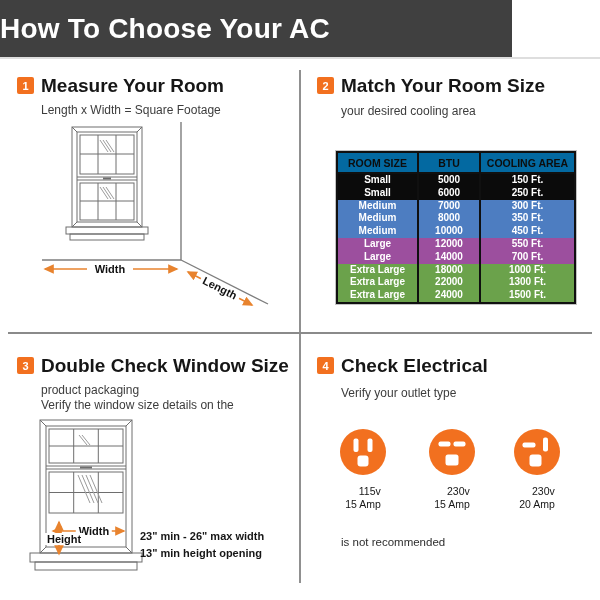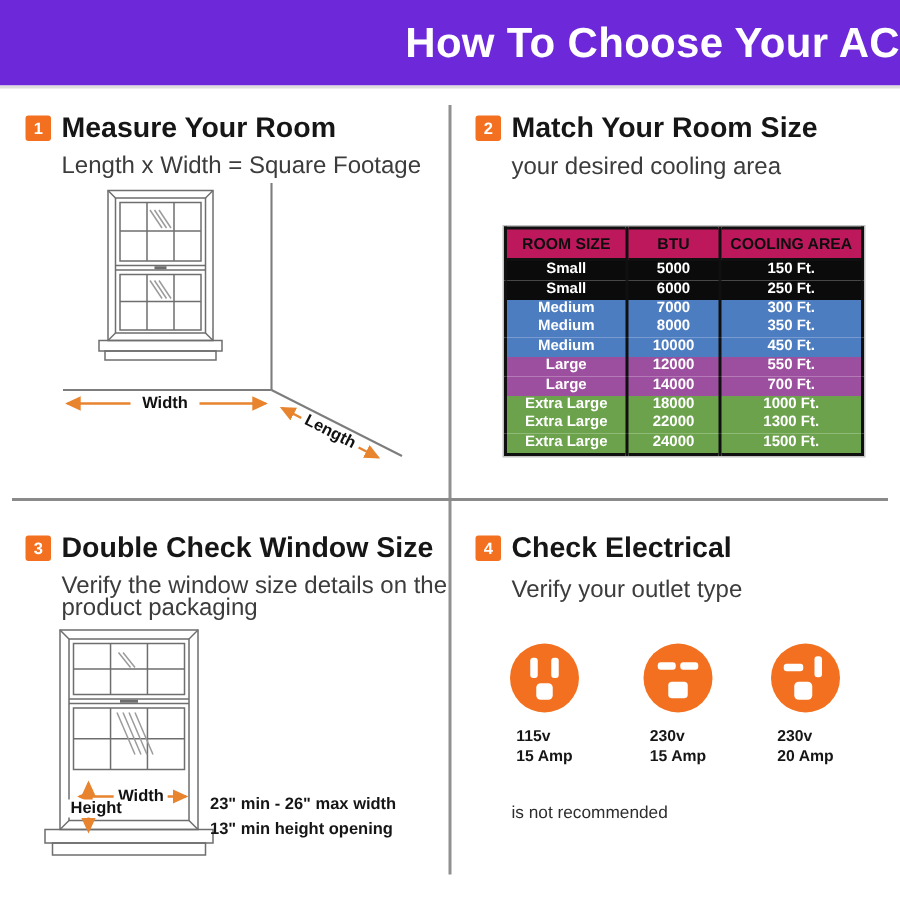--- a/index.html
+++ b/index.html
@@ -1,53 +1,53 @@
 <!DOCTYPE html>
 <html><head>
 <meta charset="utf-8">
 <style>
   html,body{margin:0;padding:0;background:#fff;}
   .canvas{position:relative;width:600px;height:600px;background:#fff;overflow:hidden;
           font-family:"Liberation Sans","DejaVu Sans",sans-serif;color:#1d1d1d;}
   .abs{position:absolute;}
 
   
-  .hd{left:0;top:0;width:600px;height:57px;background:#6d28d9;display:flex;align-items:center;justify-content:flex-end;}
+  .hd{left:0;top:0;width:512px;height:57px;background:#404040;display:flex;align-items:center;justify-content:flex-start;}
   .hd-title{color:#fff;font-size:28px;font-weight:700;letter-spacing:.2px;}
   .hd-shadow{left:0;top:57px;width:600px;height:2px;background:#dedede;}
 
   
   .vdiv{left:299px;top:70px;width:2px;height:513px;background:#909090;}
   .hdivider{left:8px;top:332px;width:584px;height:2px;background:#8a8a8a;}
 
   
   .badge{width:17px;height:17px;background:#F2701F;border-radius:2px;color:#fff;
          font-size:11px;font-weight:700;display:flex;align-items:center;justify-content:center;}
   .title{font-size:19px;font-weight:700;color:#161616;white-space:nowrap;}
-  .sub{font-size:16px;color:#3c3c3c;line-height:15px;white-space:nowrap;}
+  .sub{font-size:12px;color:#3c3c3c;line-height:15px;white-space:nowrap;}
 
   
   .arrowlbl{font-size:11px;font-weight:700;color:#111;background:#fff;padding:0 3px;white-space:nowrap;}
   .ctr{transform:translate(-50%,-50%);}
 
   
   table.ac{border-collapse:collapse;table-layout:fixed;border:2px solid #101010;box-shadow:0 0 0 1px #c3c3c3;}
-  table.ac th{background:#be185d;color:#0d0d0d;font-size:10.5px;font-weight:700;height:19px;
+  table.ac th{background:#0369a1;color:#0d0d0d;font-size:10.5px;font-weight:700;height:19px;
               border-left:2px solid #101010;border-bottom:2px solid #101010;padding:0;text-align:center;}
   table.ac th:first-child,table.ac td:first-child{border-left:none;}
   table.ac td{color:#fff;font-size:10px;font-weight:700;line-height:12.8px;height:12.8px;
               padding:0;text-align:center;border-left:2px solid #101010;white-space:nowrap;}
 
   
   .note-bold{font-size:11px;font-weight:700;line-height:17px;color:#161616;white-space:nowrap;}
   .note-reg{font-size:11.5px;line-height:16px;color:#2d2d2d;white-space:nowrap;}
 
   
   .outlet-col{width:100px;display:flex;flex-direction:column;align-items:center;}
-  .outlet-lbl{margin-top:9px;font-size:10.5px;font-weight:700;line-height:13px;color:#161616;text-align:left;}
+  .outlet-lbl{margin-top:9px;font-size:10.5px;font-weight:400;line-height:13px;color:#161616;text-align:right;}
 </style>
 </head>
 <body>
 
 <div class="canvas">
 
   <div class="abs hd">
     <span class="hd-title">How To Choose Your AC</span>
   </div>
   <div class="abs hd-shadow"></div>
@@ -188,22 +188,22 @@
         </tbody>
     </table>
   </div>
 
   <div>
     <div class="abs badge" style="left:17px;top:357px;">
       <span>3</span>
     </div>
     <div class="abs title" style="left:41px;top:355px;">Double Check Window Size</div>
     <div class="abs sub" style="left:41px;top:383px;">
+      <div>product packaging</div>
       <div>Verify the window size details on the</div>
-      <div>product packaging</div>
     </div>
 
     <svg class="abs" style="left:0;top:415px;" width="300" height="185" viewBox="0 0 300 185">
       <defs>
         <marker id="ah3" markerWidth="7" markerHeight="7" refX="5.5" refY="3" orient="auto-start-reverse">
           <path d="M0,0 L6.5,3 L0,6 Z" fill="#E8832E"></path>
         </marker>
       </defs>
       <g stroke="#6e6e6e" stroke-width="1" fill="none">
         <rect x="40" y="5" width="92" height="133"></rect>

